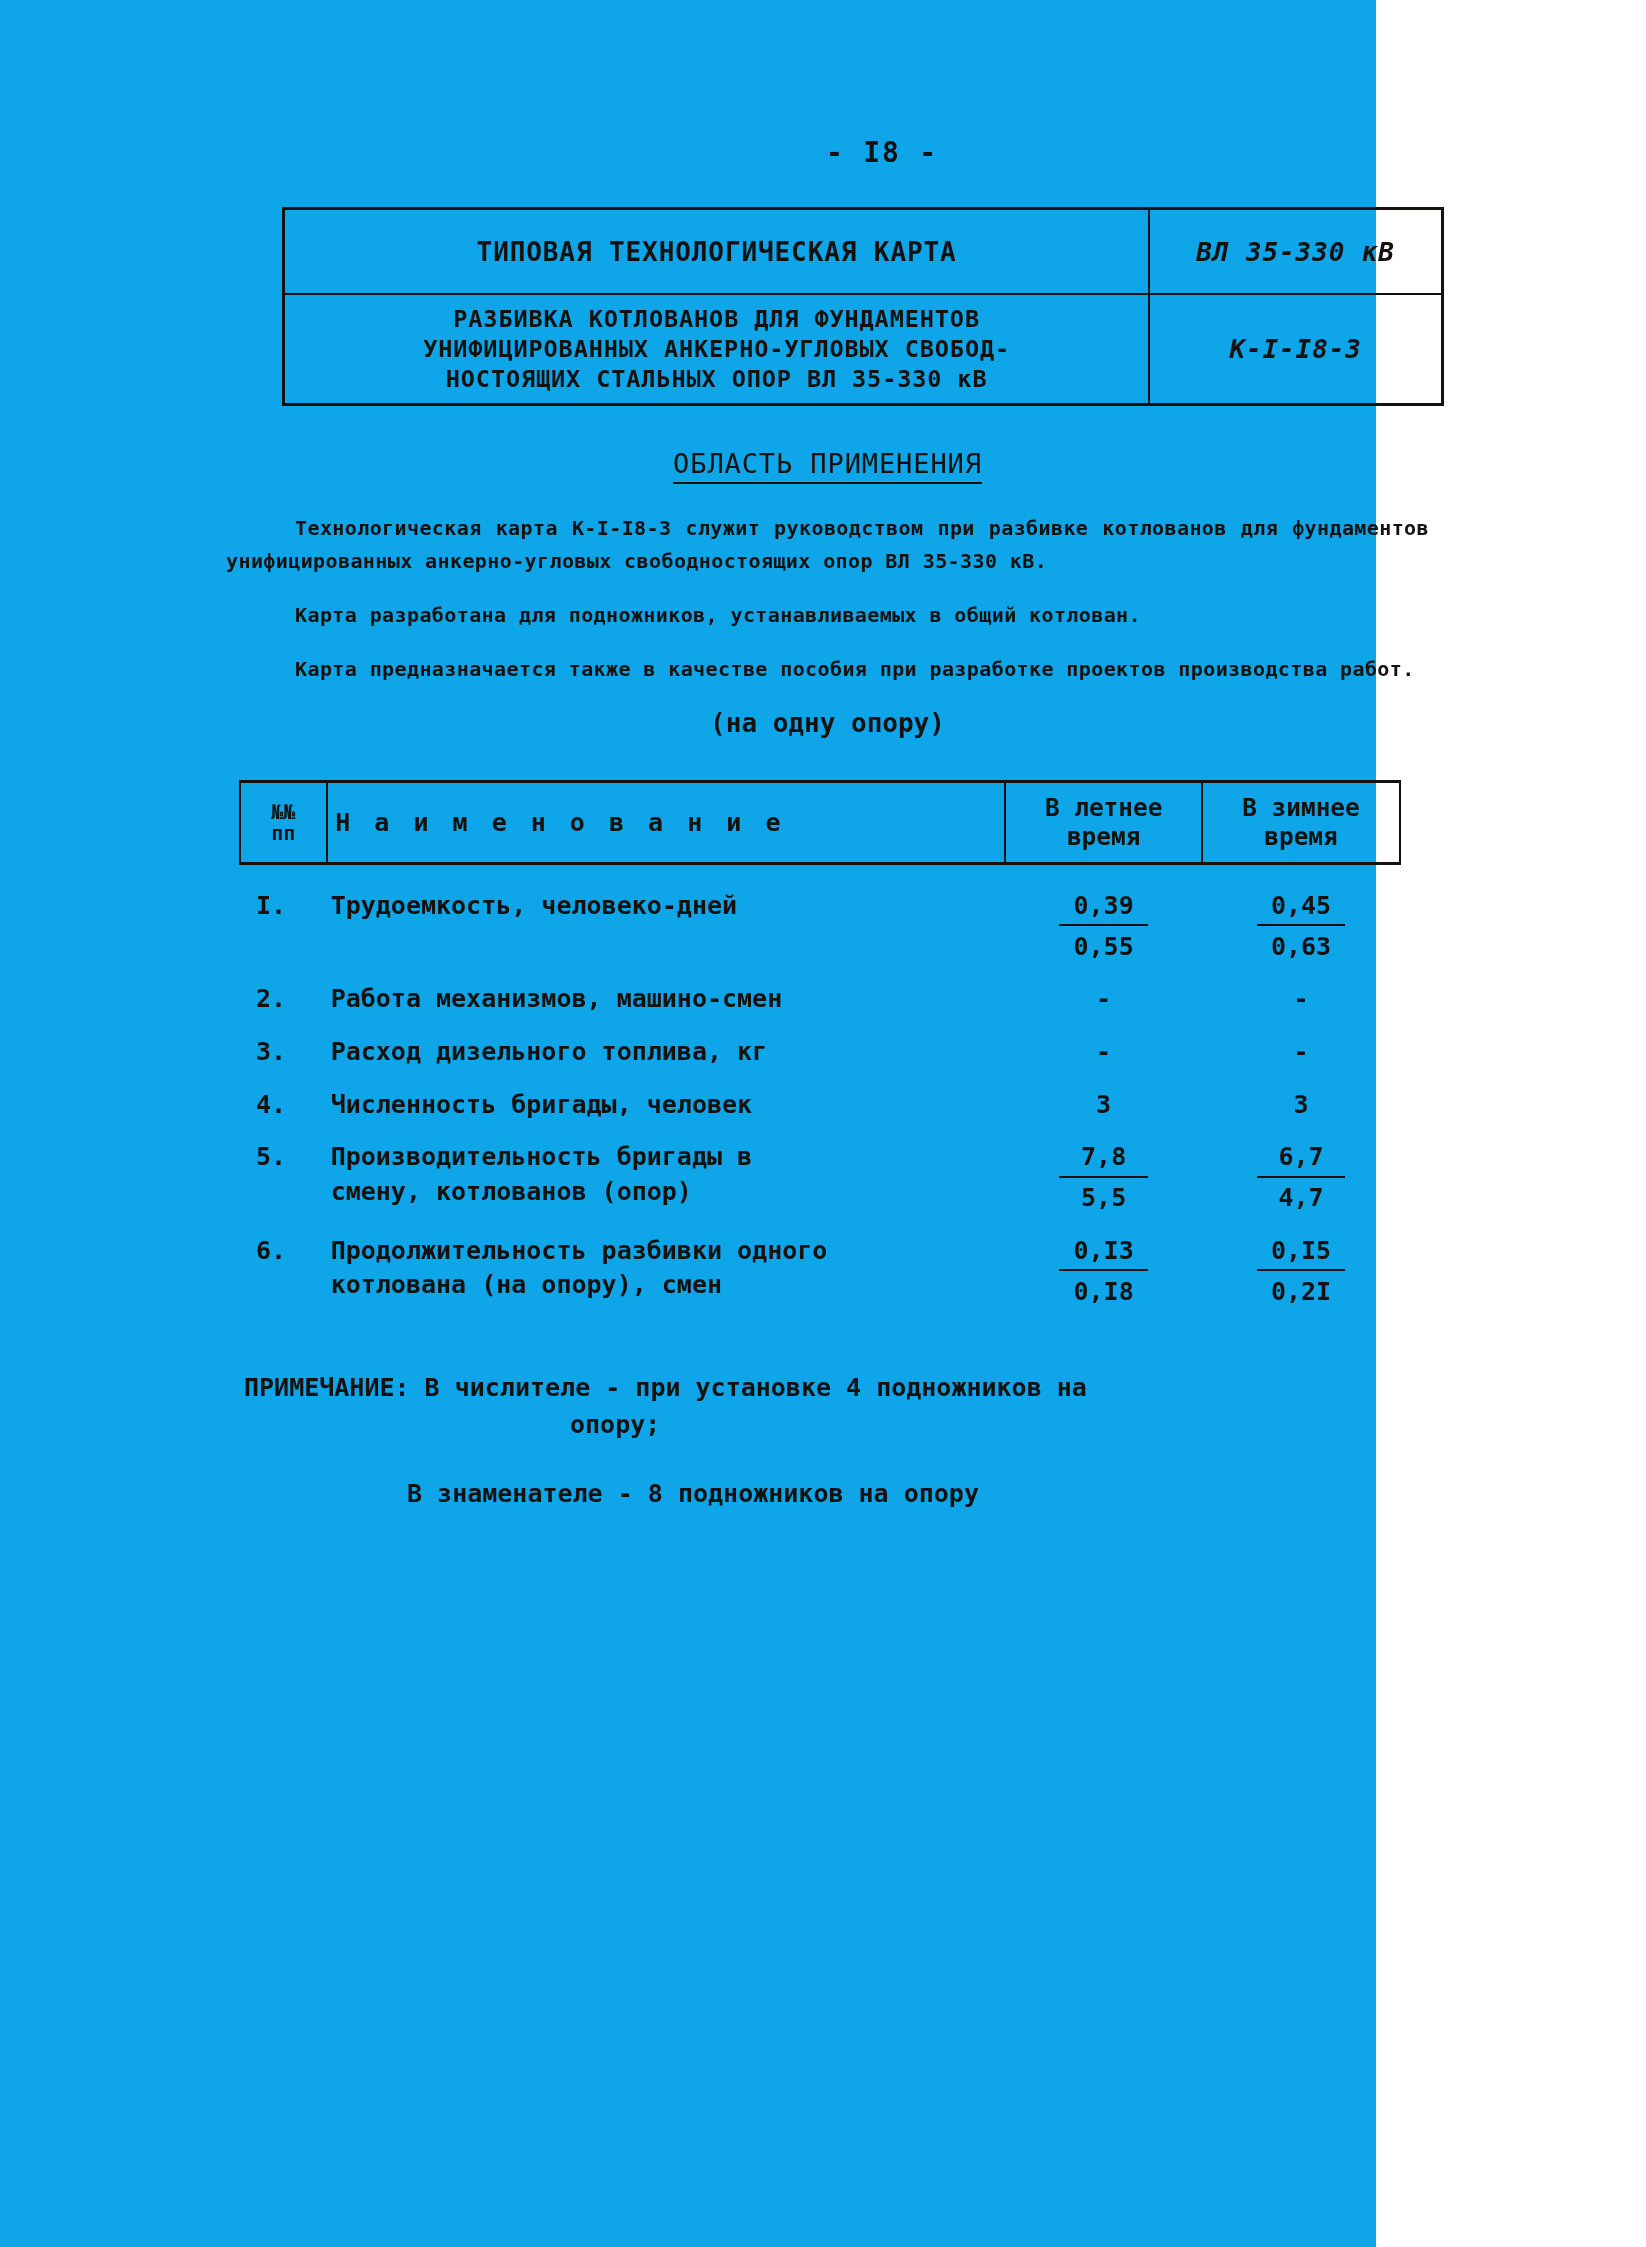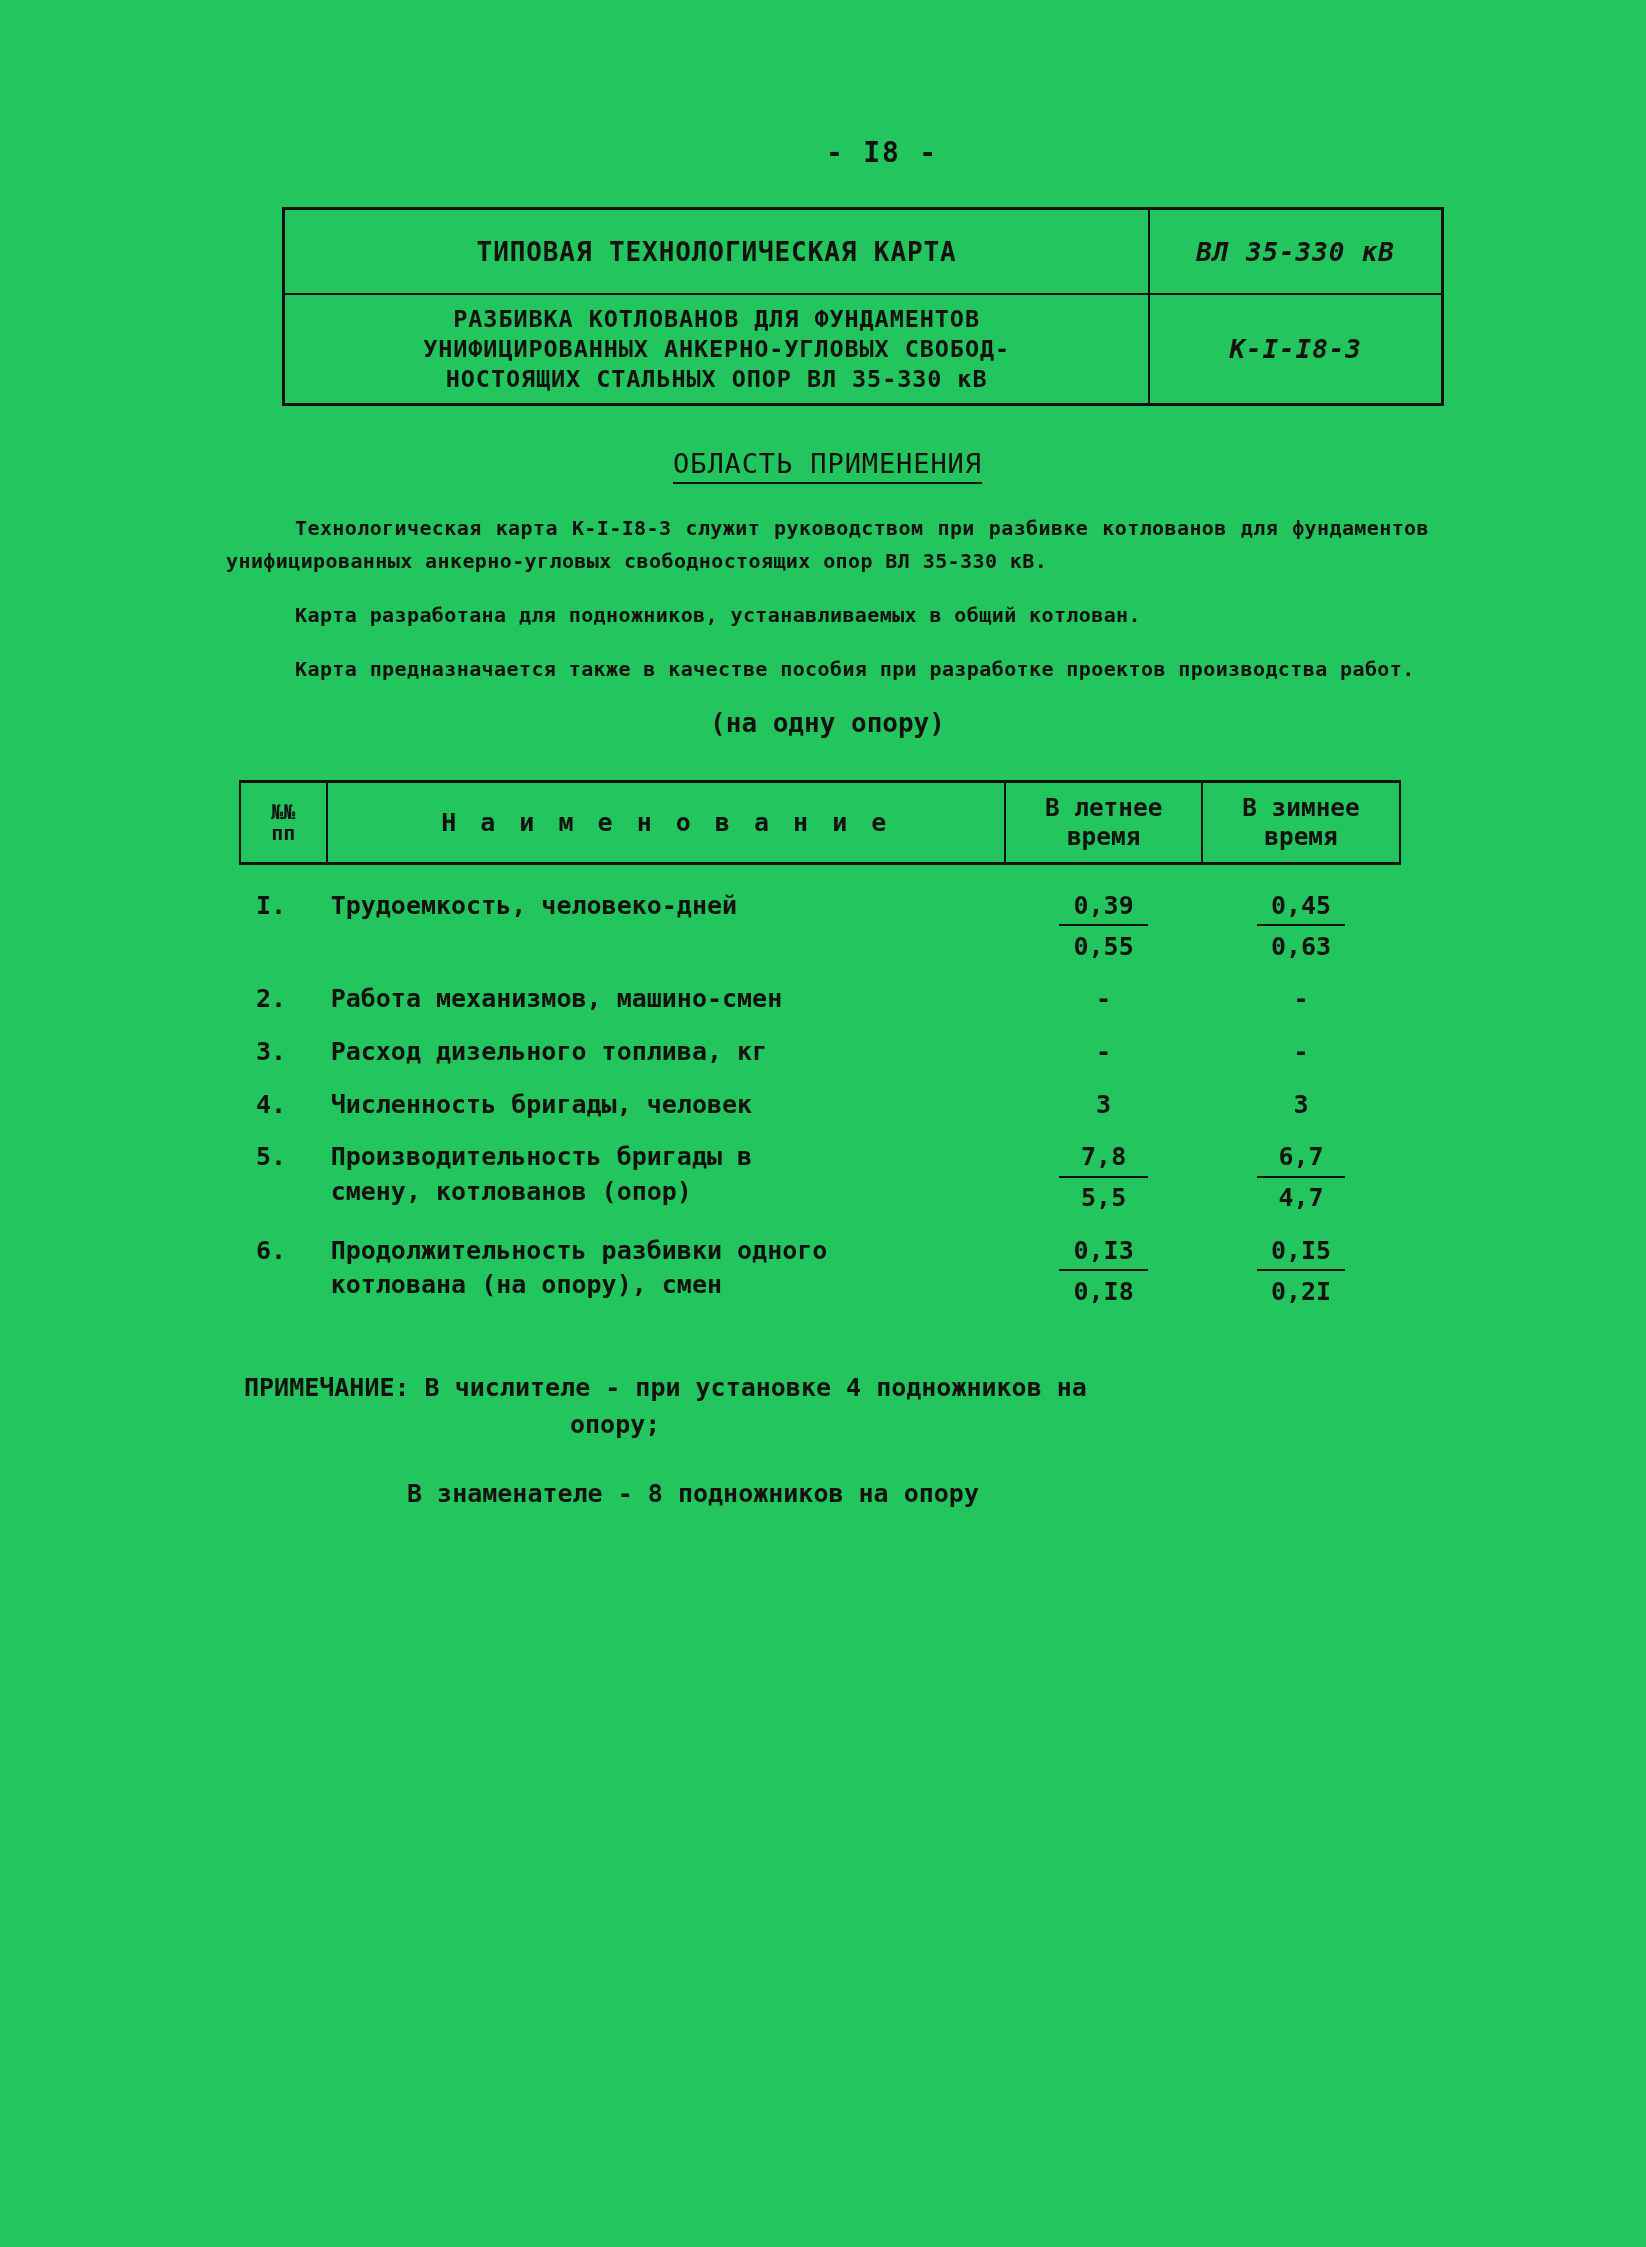--- a/index.html
+++ b/index.html
@@ -11,23 +11,23 @@
     width: 1646px;
     height: 2248px;
     position: relative;
     font-family: "DejaVu Sans Mono", monospace;
     color: #15110f;
     overflow: hidden;
   }
   .page {
     position: absolute;
     left: 0; top: 0;
-    width: 1646px;
+    width: 1376px;
     height: 2248px;
-    background: #22c55e;
+    background: #0ea5e9;
   }
   .content {
     position: absolute;
     left: 226px;
     top: 136px;
     width: 1203px;
   }
 
   
   .page-number {
@@ -132,21 +132,21 @@
     border-top: 3.6px solid #15110f;
     border-bottom: 3.6px solid #15110f;
     border-left: 2.7px solid #15110f;
     border-right: 2.7px solid #15110f;
     font-size: 24.4px;
     font-weight: 700;
     padding: 11px 7.2px;
     line-height: 1.18;
   }
   .dt-head th.col-num { width: 71px; font-size: 20px; line-height: 1.05; }
-  .dt-head th.col-name { text-align: center; letter-spacing: 4.5px; font-size: 25px;}
+  .dt-head th.col-name { text-align: left; letter-spacing: 4.5px; font-size: 25px;}
   .dt-head th.col-val { width: 181px; }
   .dt-body td {
     border: none;
     font-size: 25px;
     padding: 12.7px 7.2px 5.4px 7.2px;
     line-height: 1.38;
   }
   .dt-body tr:first-child td { padding-top: 23.5px; }
   .dt-body td.num {
     text-align: left;

